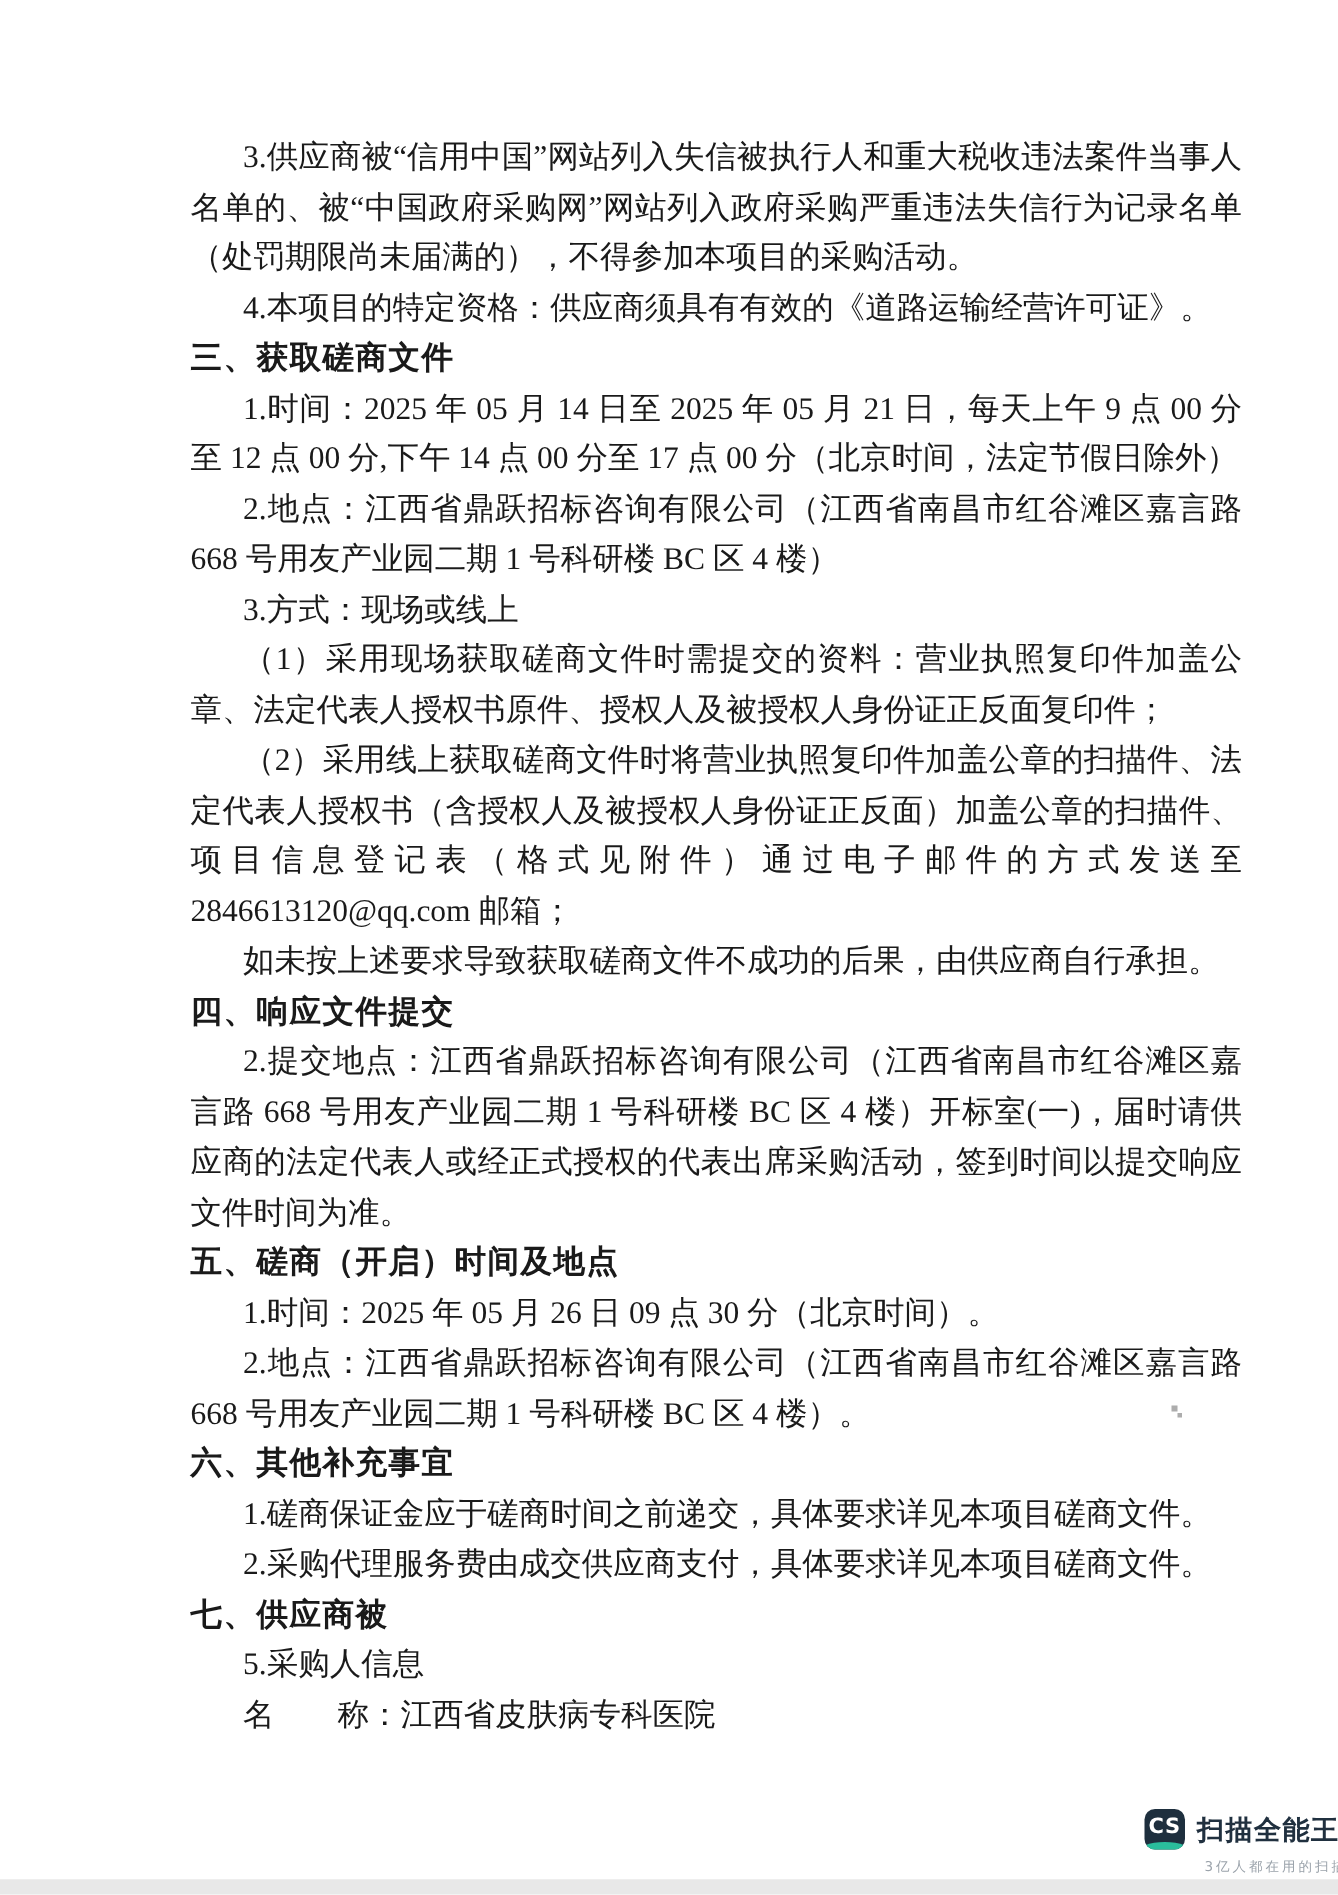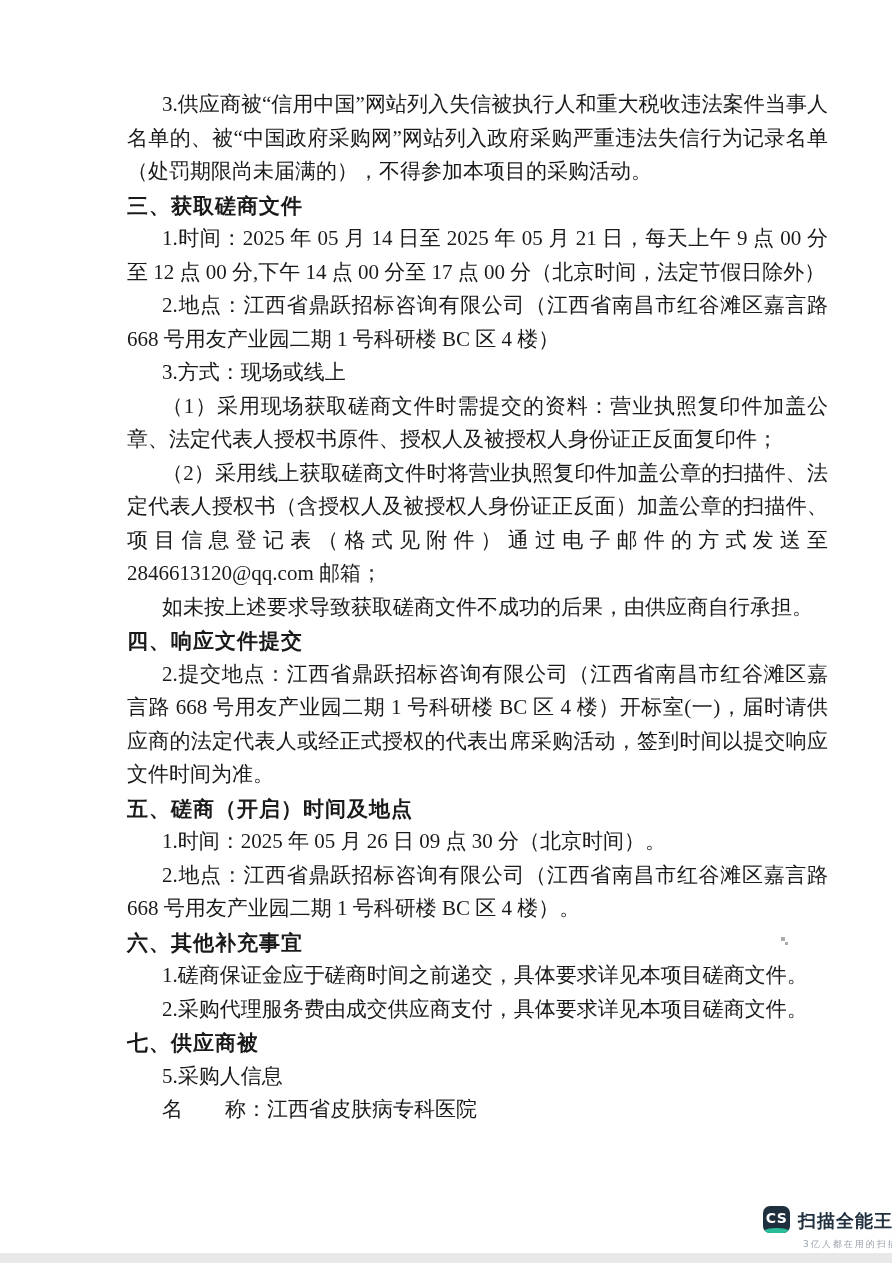--- a/index.html
+++ b/index.html
@@ -48,21 +48,21 @@
   .artifact.a1{left:781px;top:937px;}
   .artifact.a2{left:785px;top:942px;width:3px;height:3px;}
   .watermark{
     position:absolute;
     left:763px;
     top:1206px;
     width:124px;
   }
   .wm-row{
     display:flex;
-    align-items:flex-end;
+    align-items:center;
     gap:8px;
   }
   .badge{
     width:27px;height:27px;
     background:var(--badge-navy,#1e2f3e);
     border-radius:7px;
     position:relative;
     overflow:hidden;
     display:flex;align-items:center;justify-content:center;
     flex:0 0 auto;
@@ -104,20 +104,21 @@
   }
 </style>
 </head>
 <body>
 
 <div class="page">
 
   <div class="content">
 
   <p class="para">3.供应商被“信用中国”网站列入失信被执行人和重大税收违法案件当事人名单的、被“中国政府采购网”网站列入政府采购严重违法失信行为记录名单（处罚期限尚未届满的），不得参加本项目的采购活动。</p>
+      <p class="para">4.本项目的特定资格：供应商须具有有效的《道路运输经营许可证》。</p>
       <p class="heading">三、获取磋商文件</p>
       <p class="para">1.时间：2025 年 05 月 14 日至 2025 年 05 月 21 日，每天上午 9 点 00 分至 12 点 00 分,下午 14 点 00 分至 17 点 00 分（北京时间，法定节假日除外）</p>
       <p class="para">2.地点：江西省鼎跃招标咨询有限公司（江西省南昌市红谷滩区嘉言路 668 号用友产业园二期 1 号科研楼 BC 区 4 楼）</p>
       <p class="para">3.方式：现场或线上</p>
       <p class="para">（1）采用现场获取磋商文件时需提交的资料：营业执照复印件加盖公章、法定代表人授权书原件、授权人及被授权人身份证正反面复印件；</p>
       <p class="para">（2）采用线上获取磋商文件时将营业执照复印件加盖公章的扫描件、法定代表人授权书（含授权人及被授权人身份证正反面）加盖公章的扫描件、项目信息登记表（格式见附件）通过电子邮件的方式发送至 2846613120@qq.com 邮箱；</p>
       <p class="para">如未按上述要求导致获取磋商文件不成功的后果，由供应商自行承担。</p>
       <p class="heading">四、响应文件提交</p>
       <p class="para">2.提交地点：江西省鼎跃招标咨询有限公司（江西省南昌市红谷滩区嘉言路 668 号用友产业园二期 1 号科研楼 BC 区 4 楼）开标室(一)，届时请供应商的法定代表人或经正式授权的代表出席采购活动，签到时间以提交响应文件时间为准。</p>
       <p class="heading">五、磋商（开启）时间及地点</p>

